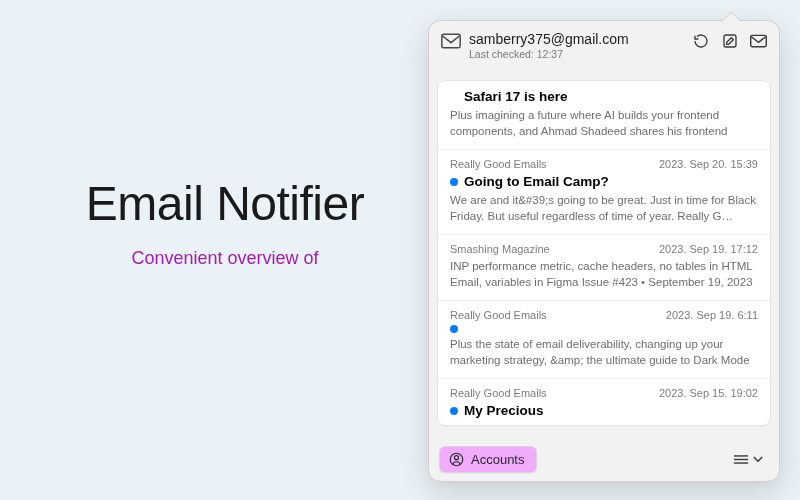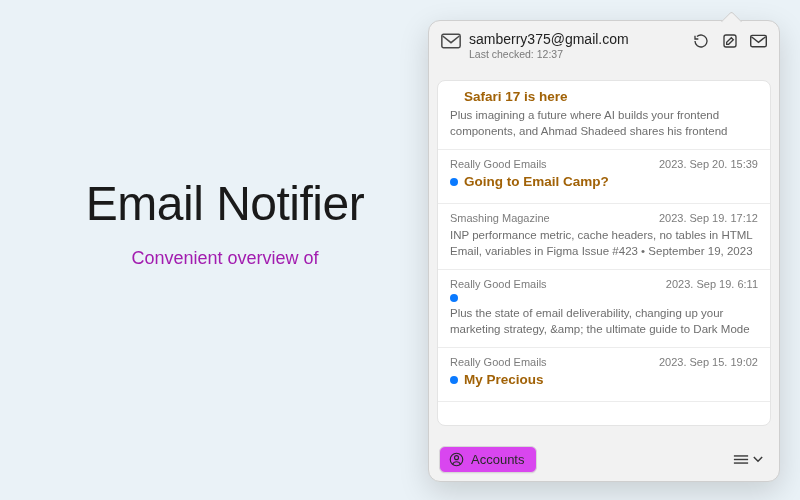--- a/index.html
+++ b/index.html
@@ -131,40 +131,40 @@
     width: 8px;
     height: 8px;
     border-radius: 50%;
     background: #0a7aff;
     flex-shrink: 0;
   }
   .dot.hidden { visibility: hidden; }
   .msg .subj {
     font-size: 13.5px;
     font-weight: 700;
-    color: #a16207;
+    color: #000000;
   }
   .msg .prev {
     font-size: 11.5px;
     color: #6e6e6e;
     line-height: 1.35;
     max-height: 2.7em;
     overflow: hidden;
   }
   .footer {
     padding: 8px 10px;
     display: flex;
     align-items: center;
     justify-content: space-between;
   }
   .accounts-btn {
     display: flex;
     align-items: center;
     gap: 7px;
-    background: #d946ef;
+    background: #f0abfc;
     border: 1px solid #d7d7d7;
     border-radius: 6px;
     padding: 5px 12px 5px 9px;
     font-size: 13px;
     color: #2a2a2a;
     box-shadow: 0 1px 1px rgba(0,0,0,0.04);
     cursor: pointer;
   }
   .menu-btn {
     display: flex;
@@ -233,20 +233,21 @@
         </div>
         <div class="msg">
           <div class="row1">
             <span>Really Good Emails</span>
             <span>2023. Sep 20. 15:39</span>
           </div>
           <div class="subjrow">
             <span class="dot"></span>
             <span class="subj">Going to Email Camp?</span>
           </div>
+          <div class="prev">We are and it&amp;#39;s going to be great. Just in time for Black Friday. But useful regardless of time of year.             Really G…</div>
         </div>
         <div class="msg">
           <div class="row1">
             <span>Smashing Magazine</span>
             <span>2023. Sep 19. 17:12</span>
           </div>
           <div class="prev">INP performance metric, cache headers, no tables in HTML Email, variables in Figma Issue #423 • September 19, 2023 •  …</div>
         </div>
         <div class="msg">
           <div class="row1">

